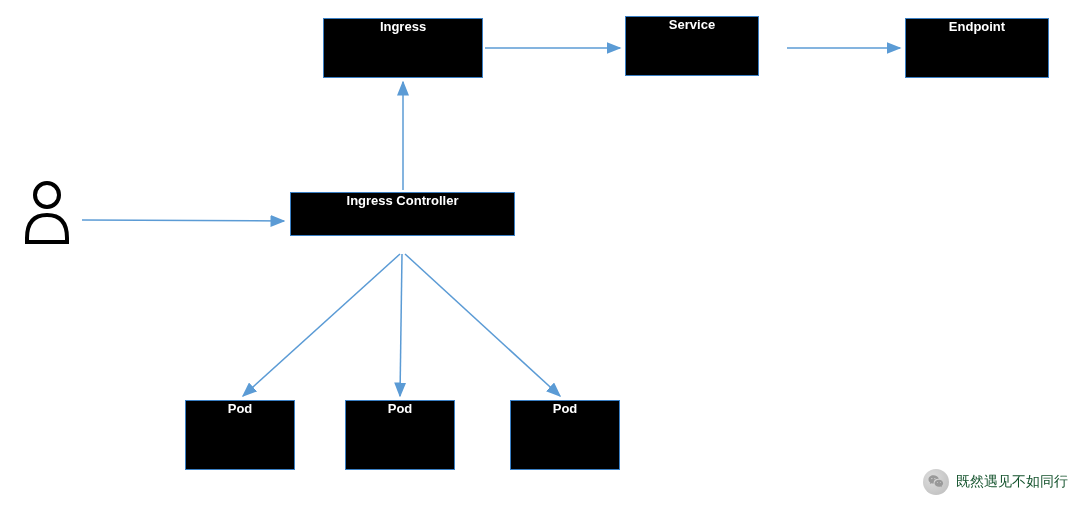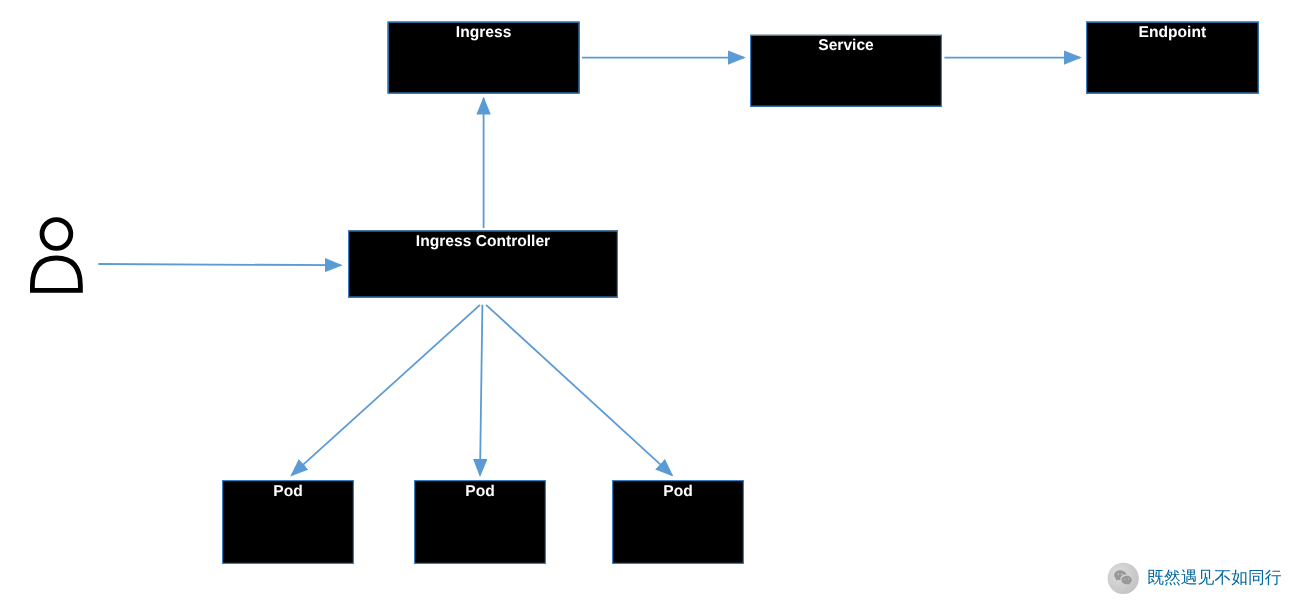--- a/index.html
+++ b/index.html
@@ -38,21 +38,21 @@
       height: 507px;
       pointer-events: none;
     }
     .watermark {
       position: absolute;
       right: 12px;
       bottom: 12px;
       display: flex;
       align-items: center;
       gap: 7px;
-      color: #0369a1;
+      color: #14532d;
       font-size: 14px;
     }
     .watermark-icon {
       width: 26px;
       height: 26px;
       border-radius: 50%;
       background: radial-gradient(circle at 35% 35%, #ddd, #bbb);
       display: flex;
       align-items: center;
       justify-content: center;
@@ -65,29 +65,29 @@
   <svg width="55" height="65" viewBox="0 0 55 65" fill="none">
     <circle cx="27" cy="15" r="12" stroke="#000" stroke-width="4" fill="none"></circle>
     <path d="M 7 58 Q 7 35 27 35 Q 47 35 47 58 L 47 62 L 7 62 Z" stroke="#000" stroke-width="4" fill="none"></path>
   </svg>
 </div>
 
 <div class="box" style="left:323px; top:18px; width:160px; height:60px;">
   <span>Ingress</span>
 </div>
 
-<div class="box" style="left:625px; top:29px; width:160px; height:60px;">
+<div class="box" style="left:625px; top:16px; width:134px; height:60px;">
   <span>Service</span>
 </div>
 
 <div class="box" style="left:905px; top:18px; width:144px; height:60px;">
   <span>Endpoint</span>
 </div>
 
-<div class="box" style="left:290px; top:192px; width:225px; height:56px;">
+<div class="box" style="left:290px; top:192px; width:225px; height:44px;">
   <span>Ingress Controller</span>
 </div>
 
 <div class="box" style="left:185px; top:400px; width:110px; height:70px;">
   <span>Pod</span>
 </div>
 
 <div class="box" style="left:345px; top:400px; width:110px; height:70px;">
   <span>Pod</span>
 </div>

